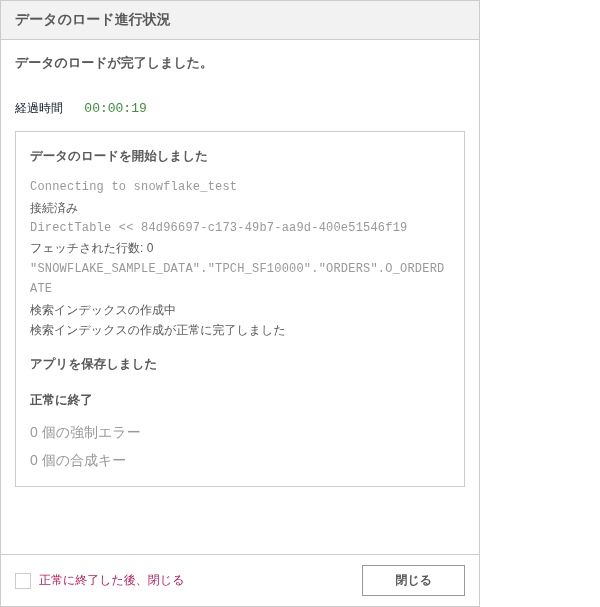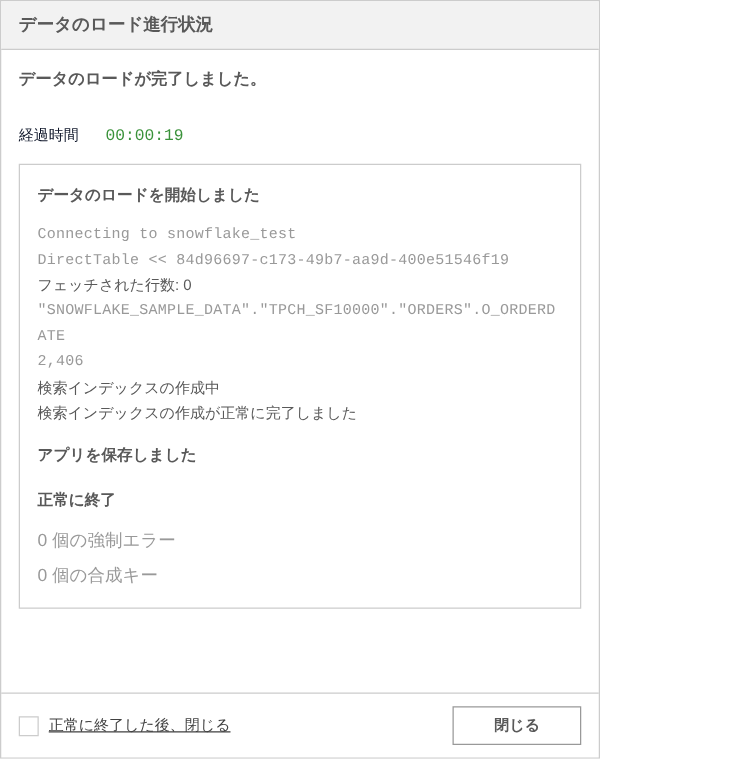--- a/index.html
+++ b/index.html
@@ -88,22 +88,21 @@
     padding: 10px 14px;
     display: flex;
     align-items: center;
     justify-content: space-between;
   }
   .chk-wrap {
     display: flex;
     align-items: center;
     gap: 8px;
     font-size: 12px;
-    color: #404040;
-    text-decoration: underline;
+    color: #be185d;
   }
   .chk {
     width: 16px;
     height: 16px;
     border: 1px solid #cccccc;
     background: #ffffff;
     cursor: pointer;
   }
   .btn-close {
     border: 1px solid #999999;
@@ -131,24 +130,24 @@
 
     <div class="elapsed-row">
       <span class="elapsed-label">経過時間</span>
       <span class="elapsed-time">00:00:19</span>
     </div>
 
     <div class="log-panel">
       <div class="log-heading">データのロードを開始しました</div>
       <div id="log-lines">
           <div class="log-line mono">Connecting to snowflake_test</div>
+          <div class="log-line">接続済み</div>
           <div class="log-line mono">DirectTable &lt;&lt; 84d96697-c173-49b7-aa9d-400e51546f19</div>
           <div class="log-line">フェッチされた行数: 0</div>
           <div class="log-line mono">"SNOWFLAKE_SAMPLE_DATA"."TPCH_SF10000"."ORDERS".O_ORDERDATE</div>
-          <div class="log-line mono">2,406</div>
           <div class="log-line">検索インデックスの作成中</div>
           <div class="log-line">検索インデックスの作成が正常に完了しました</div>
         </div>
       <div class="log-heading spaced-above">アプリを保存しました</div>
       <div class="log-heading spaced-above">正常に終了</div>
       <div class="summary-line">0 個の強制エラー</div>
       <div class="summary-line">0 個の合成キー</div>
     </div>
 
   </div>

